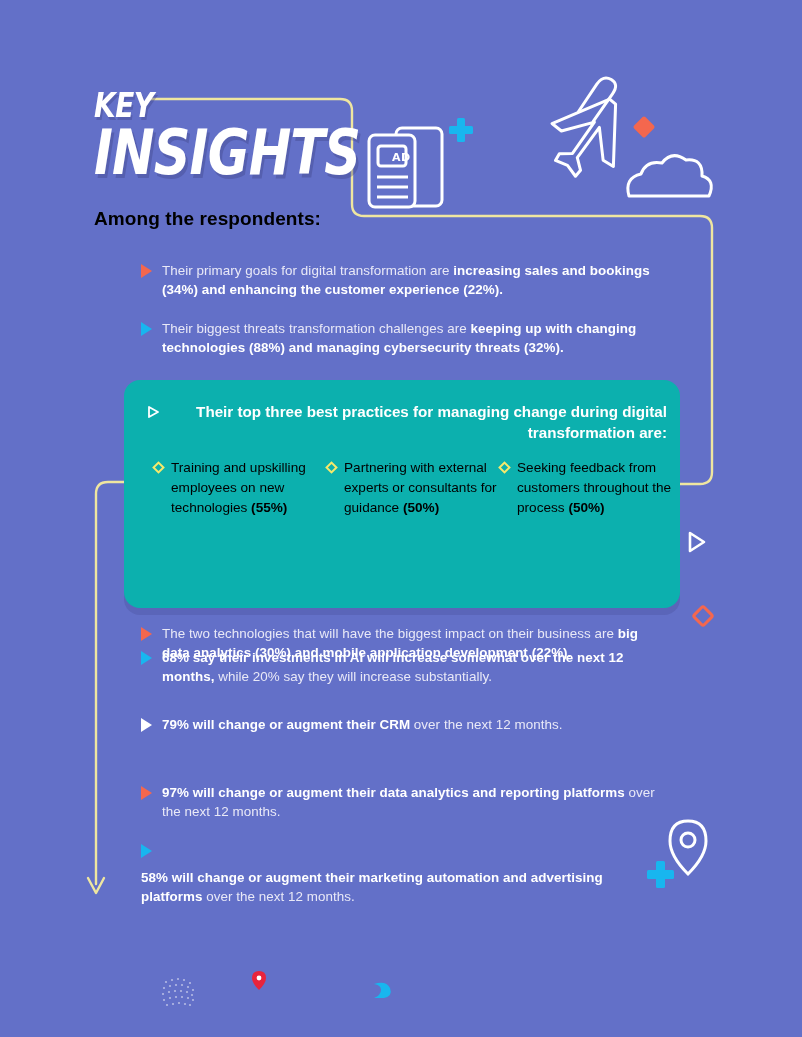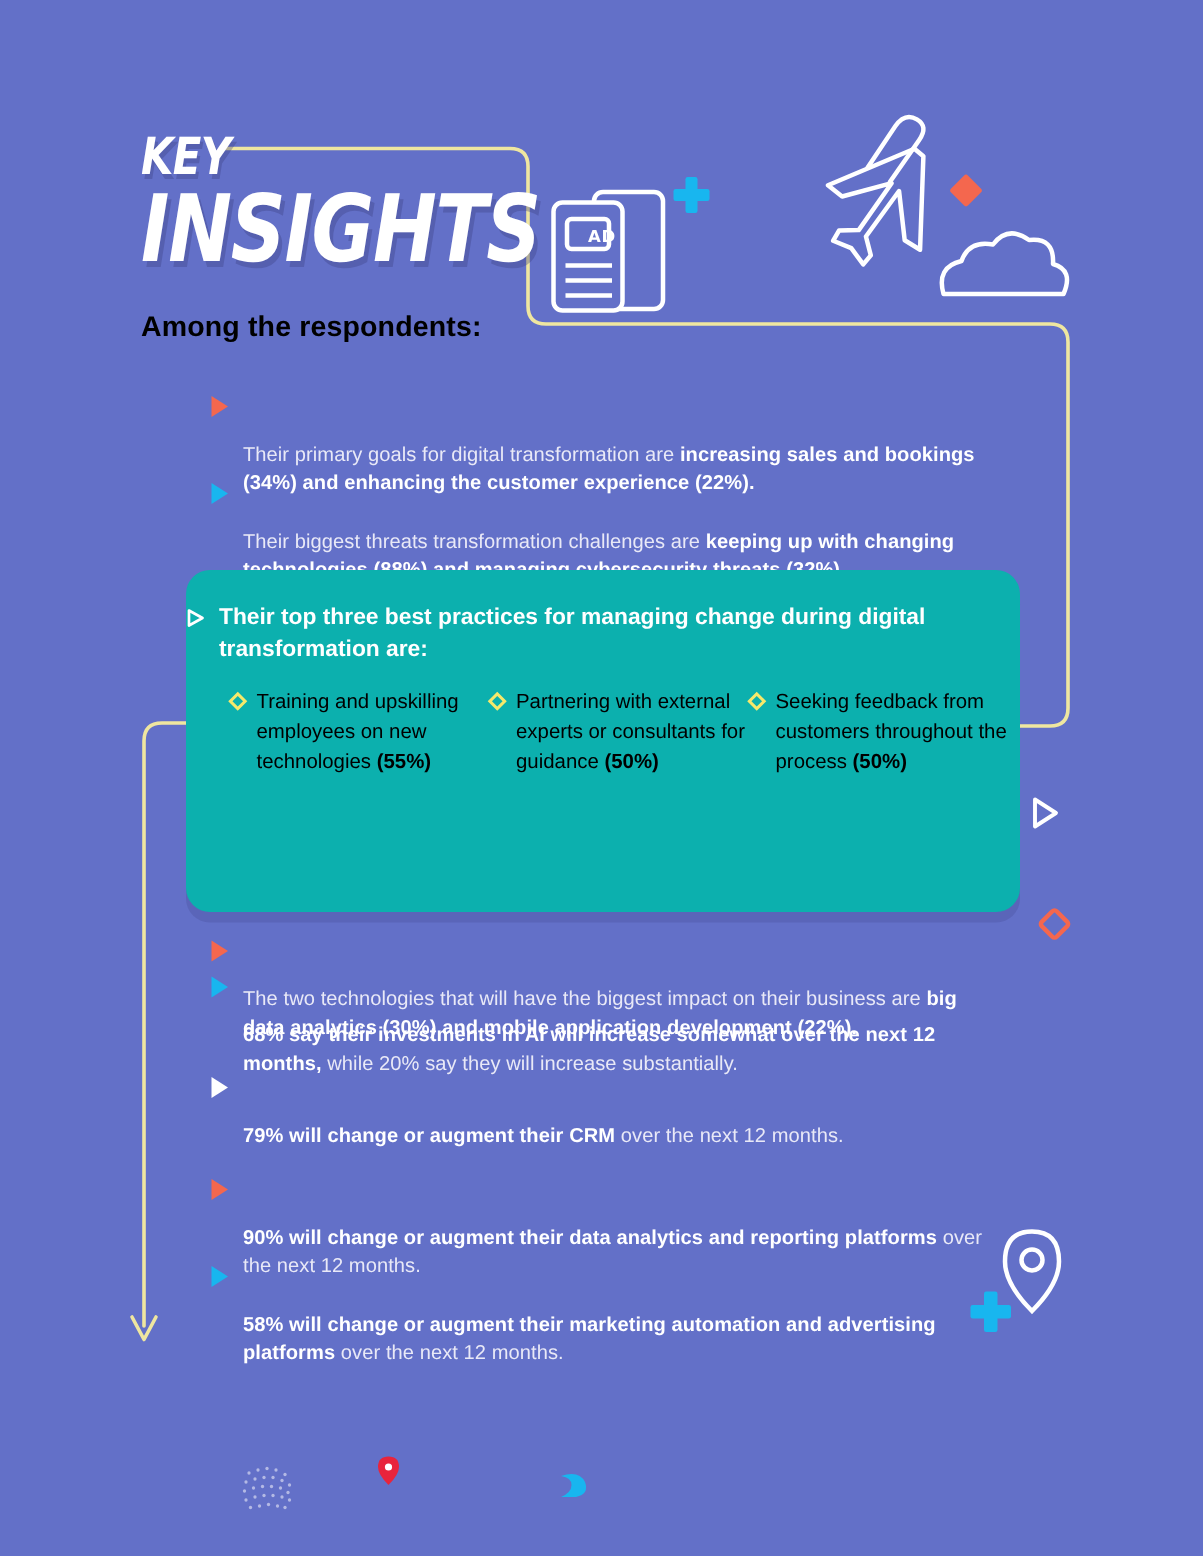--- a/index.html
+++ b/index.html
@@ -65,37 +65,38 @@
   .tri.white  { border-left-color: #ffffff; }
   .tri.hollow {
     border: none;
     width: 13px; height: 14px;
     background: none;
     position: relative;
     margin-top: 3px;
   }
   .btext {
     font-size: 13.4px; line-height: 1.42;
-    color: #ffffff; letter-spacing: 0.05px; margin-top: 32px;
+    color: #ffffff; letter-spacing: 0.05px;
   }
   .btext .lite { font-weight: 400; color: #e9e9f7; }
 
   
   .card {
     position: absolute;
     left: 124px; top: 380px;
     width: 556px; height: 228px;
     background: #0cb0ae;
     border-radius: 16px;
     box-shadow: 0 7px 0 0 rgba(60,62,130,0.22);
   }
   .card-head {
-    position: absolute; left: 0; top: 22px;
+    position: absolute; left: 23px; top: 22px;
     display: flex; gap: 9px; align-items: flex-start;
     width: 520px;
+    text-align: right;
   }
   .card-head .htitle {
     font-size: 15.2px; font-weight: 700; color: #ffffff;
     line-height: 1.35;
   }
   .cols {
     position: absolute; left: 30px; top: 78px;
     display: flex; width: 520px;
   }
   .col { width: 173px; display: flex; gap: 8px; align-items: flex-start; }
@@ -266,23 +267,23 @@
   <div class="bullet" style="left:141px; top:648px; width:520px;">
     <span class="tri cyan"></span>
     <span class="btext"><span style="font-weight: 700;">68% say their investments in AI will increase somewhat over the next 12 months,</span><span class="lite"> while 20% say they will increase substantially.</span></span>
   </div>
   <div class="bullet" style="left:141px; top:715px; width:520px;">
     <span class="tri white"></span>
     <span class="btext"><span style="font-weight: 700;">79% will change or augment their CRM</span><span class="lite"> over the next 12 months.</span></span>
   </div>
   <div class="bullet" style="left:141px; top:783px; width:520px;">
     <span class="tri red"></span>
-    <span class="btext"><span style="font-weight: 700;">90% will change or augment their data analytics and reporting platforms</span><span class="lite"> over the next 12 months.</span></span>
-  </div>
-  <div class="bullet" style="left:141px; top:841px; width:520px;">
+    <span class="btext"><span style="font-weight: 700;">97% will change or augment their data analytics and reporting platforms</span><span class="lite"> over the next 12 months.</span></span>
+  </div>
+  <div class="bullet" style="left:141px; top:841px; width:520px;flex-direction:column;">
     <span class="tri cyan"></span>
     <span class="btext"><span style="font-weight: 700;">58% will change or augment their marketing automation and advertising platforms</span><span class="lite"> over the next 12 months.</span></span>
   </div>
 
   <div class="footer">
     
 
     
 
     

